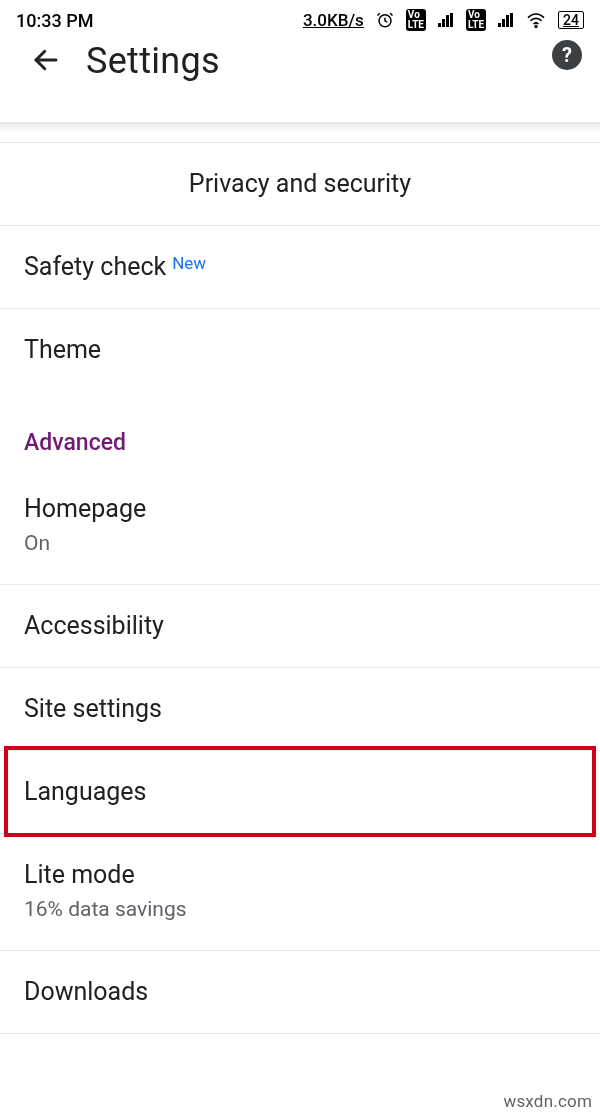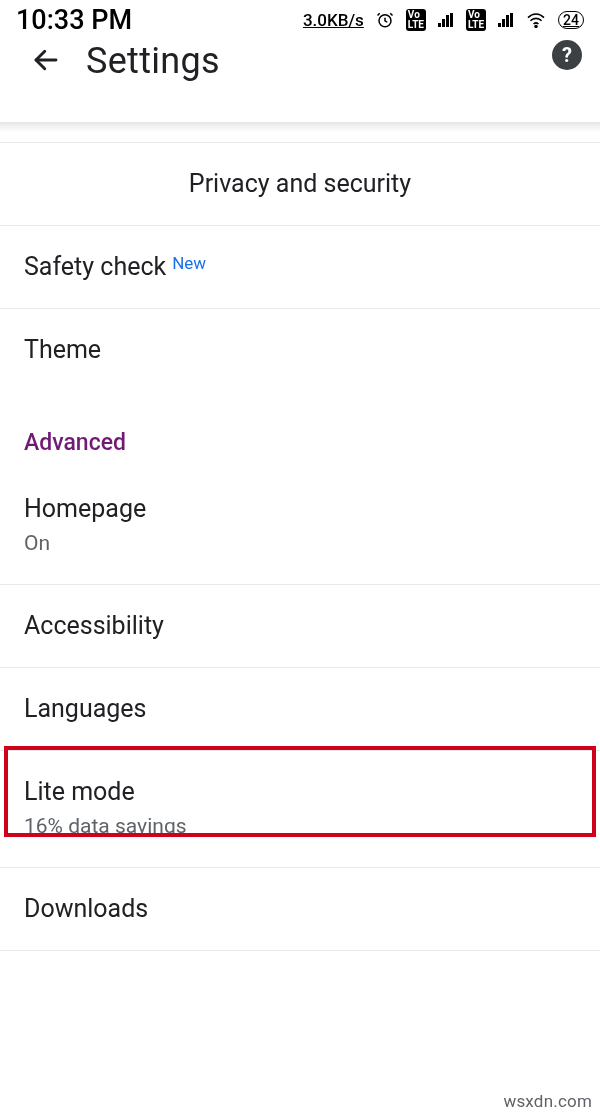--- a/index.html
+++ b/index.html
@@ -19,31 +19,31 @@
   
   .status-bar {
     height: 40px;
     display: flex;
     align-items: center;
     font-size: 20px;
     font-weight: 500;
     padding: 0 16px;
     color: #000;
   }
-  .status-bar .clock { flex: 0 0 auto; font-size: 27px; }
+  .status-bar .clock { flex: 0 0 auto; font-size: 18px; }
   .status-bar .spacer { flex: 1; }
   .status-bar .right {
     display: flex;
     align-items: center;
     gap: 12px;
     font-size: 17px;
     text-decoration: underline;
   }
   .status-bar .right svg { display: block; }
-  .batt { border:1.5px solid #000; border-radius: 9px; padding:0 4px; font-size:14px; line-height:16px; display:flex; align-items:center; }
+  .batt { border:1.5px solid #000; border-radius: 2px; padding:0 4px; font-size:14px; line-height:16px; display:flex; align-items:center; }
   .lte-badge { background:#000; color:#fff; font-size:10px; font-weight:700; border-radius:3px; padding:1px 2px; line-height:10px; }
 
   
   .app-bar {
     height: 82px;
     display: flex;
     padding: 0 18px 0 24px;
     position: relative;
   }
   .app-bar .back { width: 44px; height: 44px; display:flex; align-items:center; justify-content:center;}
@@ -194,20 +194,23 @@
 
   <div class="item" style="border-top:none;justify-content:center;">
     <span>Homepage</span>
     <span class="sub">On</span>
   </div>
 
   <div class="item">
     <span>Accessibility</span>
   </div>
 
+  <div class="item" id="site-settings-item">
+    <span>Site settings</span>
+  </div>
 
   <div class="item">
     <span>Languages</span>
   </div>
 
   <div class="item">
     <span>Lite mode</span>
     <span class="sub">16% data savings</span>
   </div>
 

